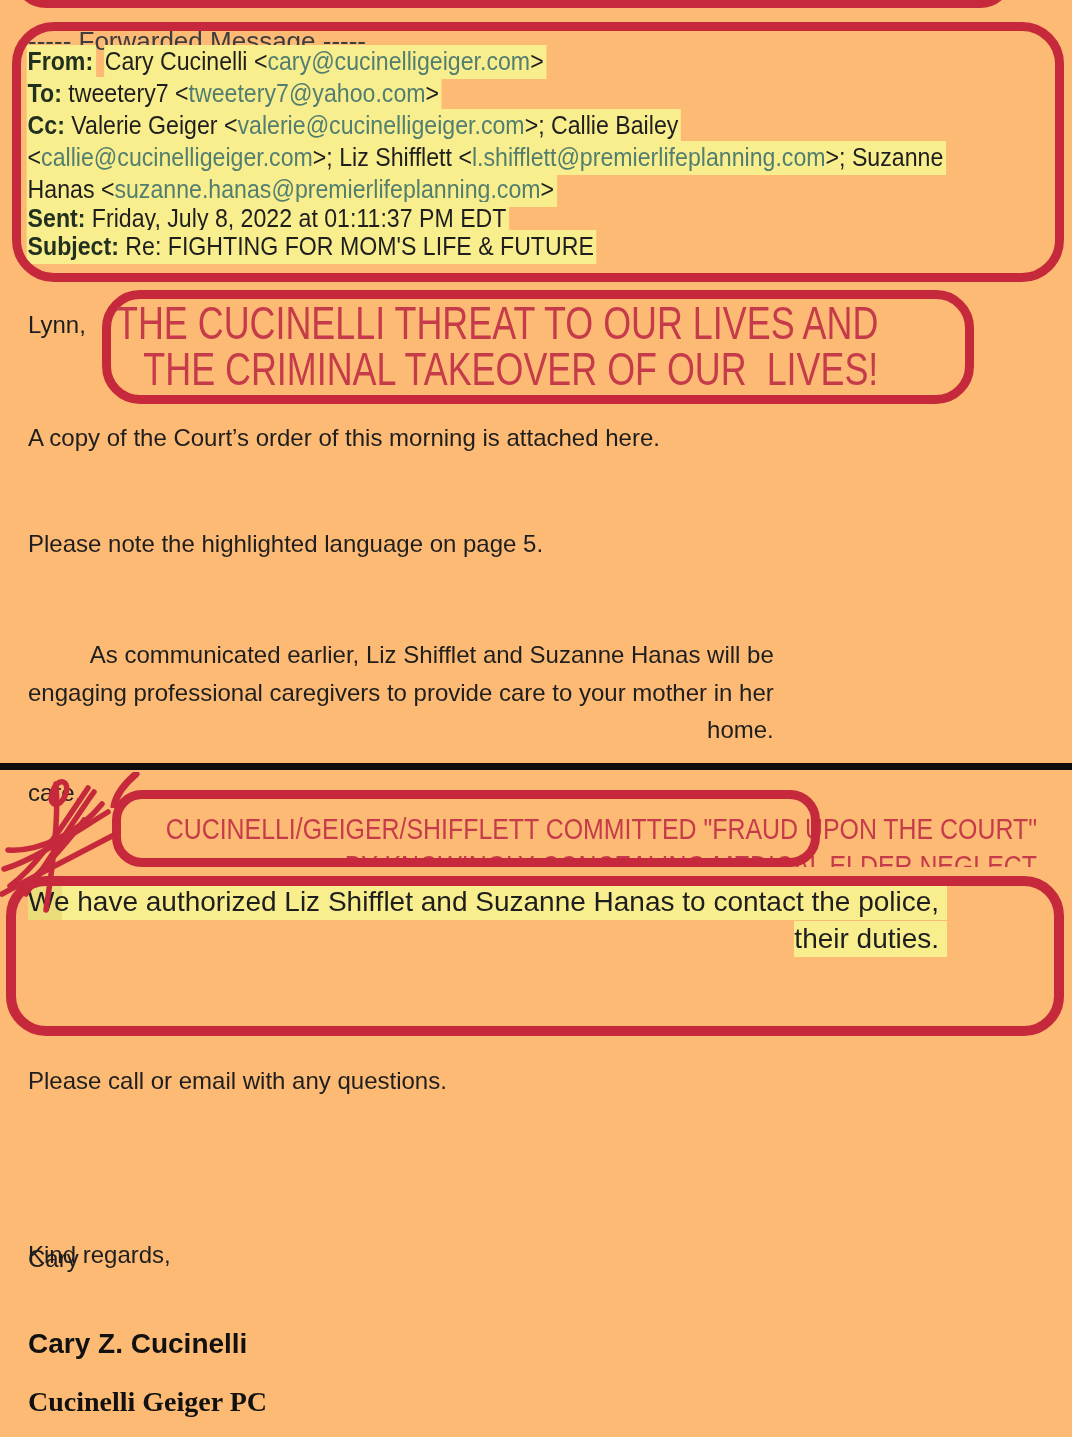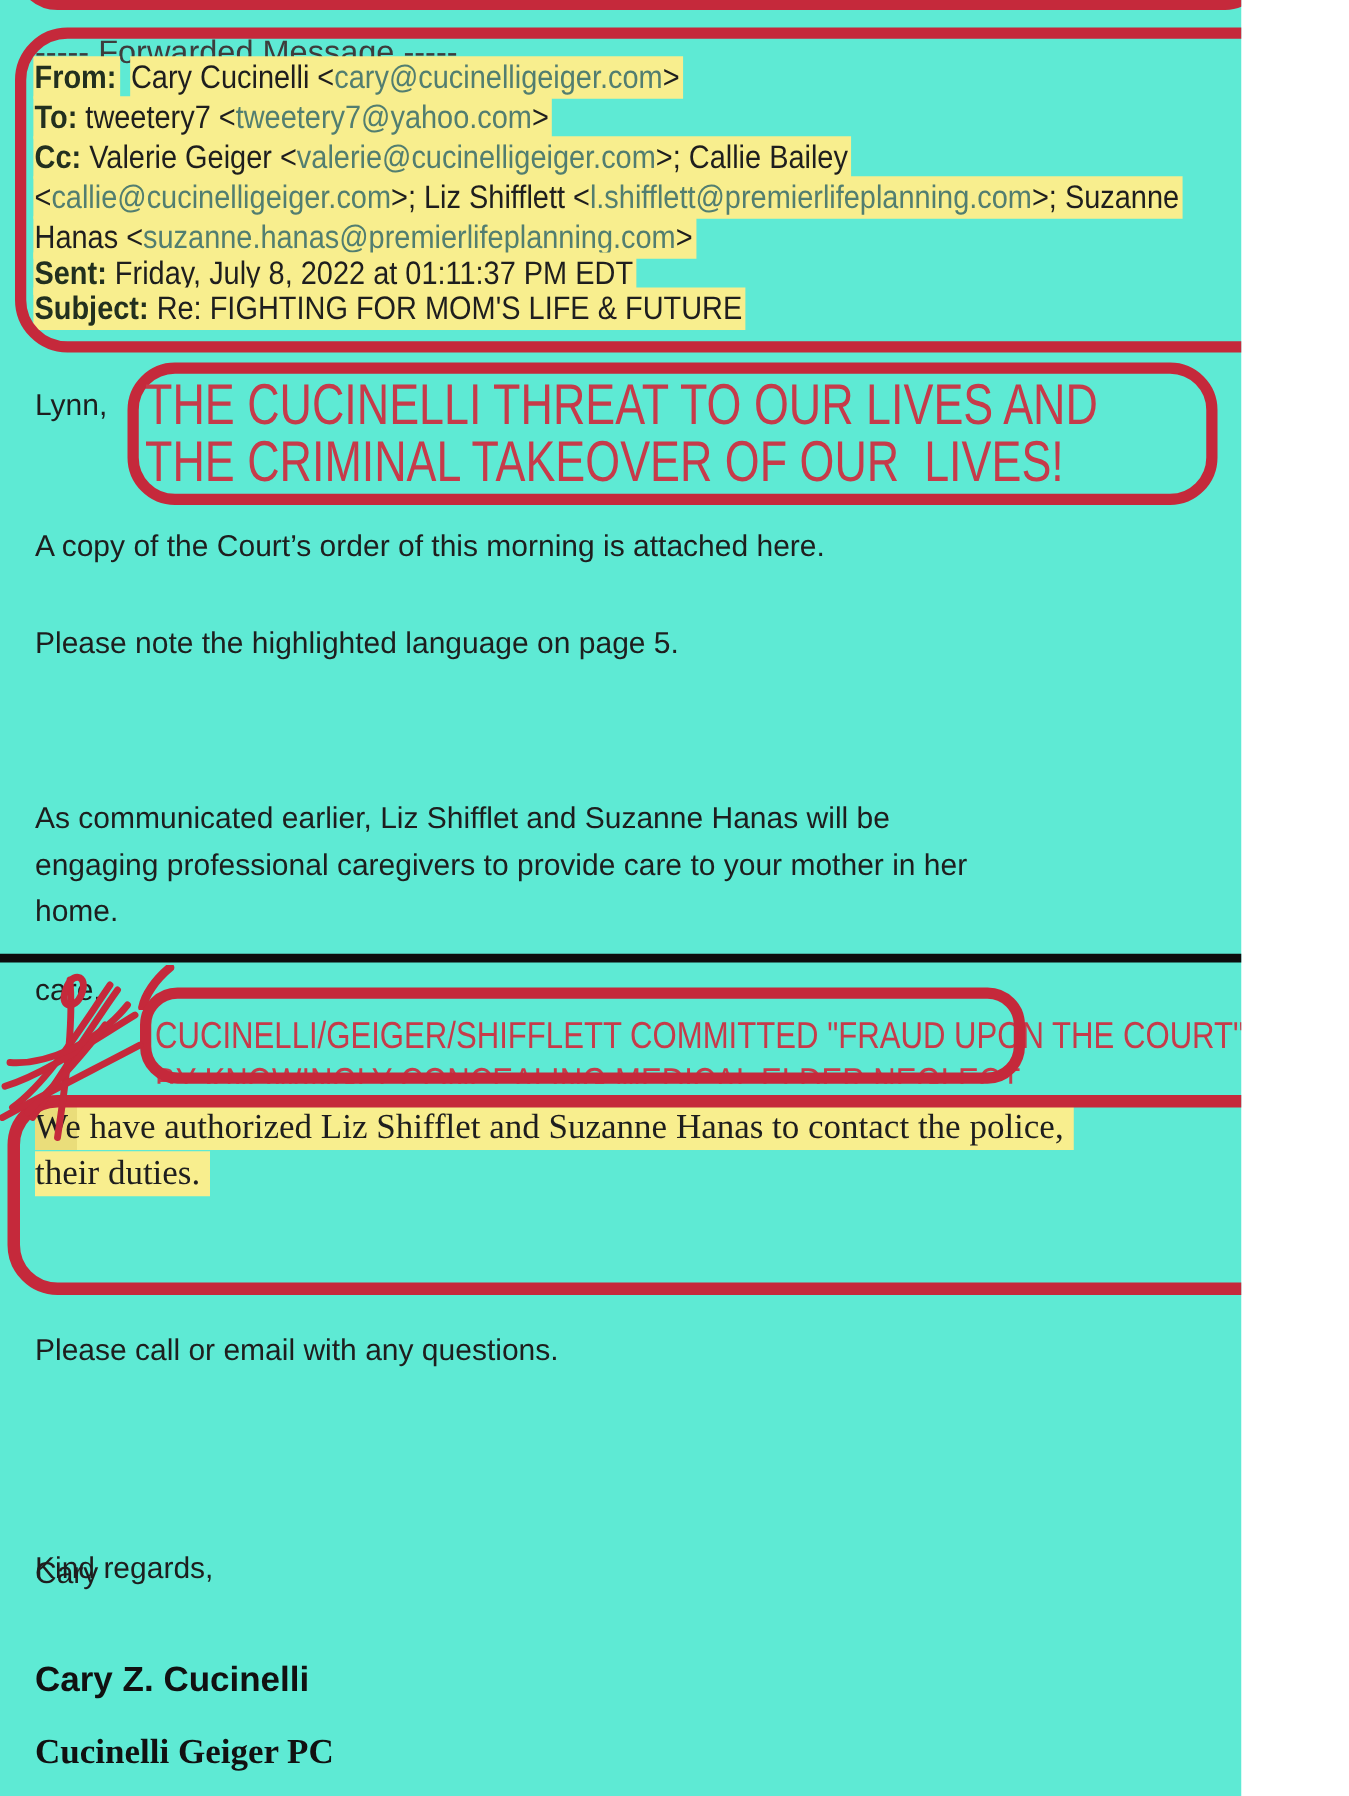--- a/index.html
+++ b/index.html
@@ -1,17 +1,17 @@
 <!DOCTYPE html>
 <html><head>
 <meta charset="utf-8">
 <style>
   html,body{margin:0;padding:0;background:#ffffff;}
-  #page{position:relative;width:993px;height:1437px;overflow:hidden;
-        font-family:"Liberation Sans", sans-serif;color:#1e1e1e;background:#5eead4;}
+  #page{position:relative;width:1072px;height:1437px;overflow:hidden;
+        font-family:"Liberation Sans", sans-serif;color:#1e1e1e;background:#fdba74;text-align:right;}
 
   
   .redbox{position:absolute;border:9px solid #c5293b;border-radius:40px;box-sizing:border-box;background:transparent;}
   #top-remnant-box{left:12px;top:-60px;width:1002px;height:68px;border-radius:46px;}
   #header-box{left:12px;top:22px;width:1052px;height:260px;border-radius:42px;z-index:4;}
   #threat-box{left:102px;top:290px;width:872px;height:114px;border-radius:38px;z-index:4;}
   #fraud-box{left:112px;top:790px;width:708px;height:77px;border-radius:30px;border-width:9px;z-index:6;}
   #auth-box{left:6px;top:876px;width:1058px;height:160px;border-radius:40px;border-width:10px;z-index:6;}
 
   
@@ -25,21 +25,21 @@
   .b{font-weight:bold;color:#22301f;}
   .lnk{color:#527e70;}
   #h-from{top:46px;}  #h-to{top:78px;}  #h-cc1{top:110px;}
   #h-cc2{top:142px;}  #h-cc3{top:174px;} #h-sent{top:203px;} #h-subject{top:231px;}
   .gap{margin-left:9px;}
 
   
   .para{position:absolute;left:28px;font-size:24px;line-height:37.5px;color:#1e1e1e;white-space:pre-line;}
   #greeting{top:306px;}
   #p1{top:419px;}
-  #p2{top:496px;}
+  #p2{top:525px;}
   #p3{top:636px;}
   #care{top:774px;}
   #p5{top:1062px;}
   #closing{top:1196px;margin-top:40px;}
   #signoff{top:1240px;}
   .sig{position:absolute;left:28px;font-size:28px;font-weight:bold;color:#111;}
   #sig1{top:1328px;}
   #sig2{top:1386px;font-family:Liberation Serif, serif;}
 
   
@@ -51,21 +51,21 @@
               color:#c63b4a;font-size:30px;line-height:37px;
               transform:scaleX(0.83);transform-origin:left top;}
   #fraud-text span{display:block;white-space:pre;}
 
   
   #divider{position:absolute;left:0;top:763px;width:1079px;height:7px;background:#0d0d0d;}
 
   
   #auth-text{position:absolute;left:28px;top:883px;z-index:5;font-size:28px;}
   #auth-text .row{display:block;height:37px;}
-  #auth-text .band{background:#f8ee8e;padding:2px 8px 3px 0;line-height:37px;white-space:pre;font-family:Liberation Serif, serif;}
+  #auth-text .band{background:#f8ee8e;padding:2px 8px 3px 0;line-height:37px;white-space:pre;}
   #auth-text .row:first-child .band{background:linear-gradient(90deg,#eadd7a 0px,#eadd7a 34px,#f8ee8e 34px);}
 
   
   #star-scribble{position:absolute;left:-4px;top:772px;z-index:7;}
   
   #fraud-overshoot{position:absolute;left:106px;top:772px;z-index:6;}
 </style>
 </head>
 <body>
 

